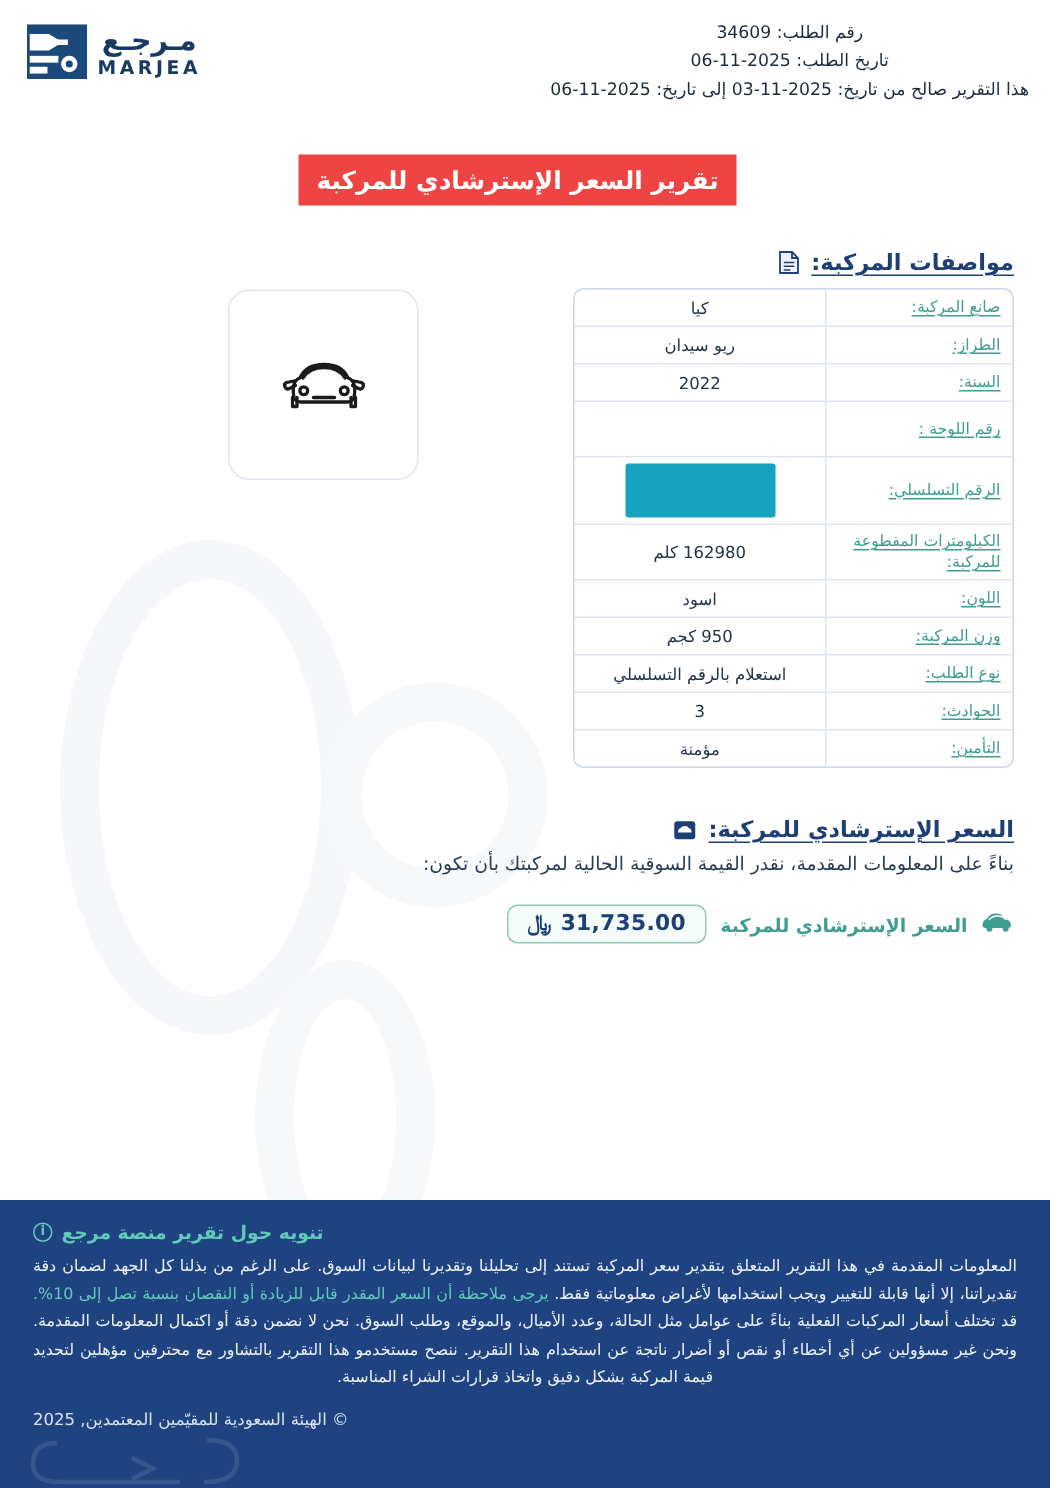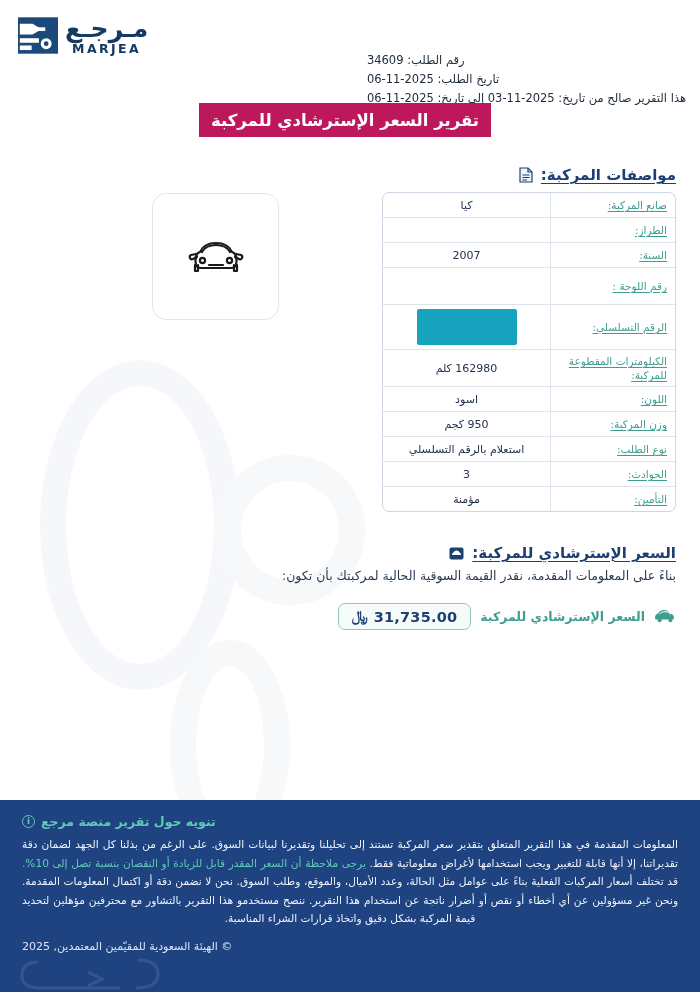--- a/index.html
+++ b/index.html
@@ -29,51 +29,50 @@
 
   
   .header {
     position: absolute; left: 0; top: 0;
     width: 700px; height: 78px;
     padding: 10px 14px 0 14px;
     display: flex; flex-direction: row;
     justify-content: space-between; align-items: flex-start;
   }
   .hdr-lines {
-    text-align: left;
+    text-align: center;
     color: #1d2a3a;
     font-size: 11.5px;
     line-height: 19px;
     direction: rtl;
     padding-top: 2px;
-    margin-top: 39px;
   }
   .hdr-lines div { white-space: nowrap; }
 
   .logo-wrap {
     display: flex; flex-direction: row-reverse;
     align-items: center; gap: 7px;
     padding-top: 6px; padding-left: 4px;
   }
   .logo-mark { width: 40px; height: 37px; display:block; }
   .logo-text { text-align: center; line-height: 1; }
   .logo-ar {
-    font-size: 25px; font-weight: bold; color: #173a63;
+    font-size: 19px; font-weight: bold; color: #173a63;
     letter-spacing: 1px; direction: rtl;
   }
   .logo-en {
     font-size: 12.5px; font-weight: bold; color: #173a63;
     letter-spacing: 2.4px; margin-top: 2px;
   }
 
   
   .title-banner {
     position: absolute; left: 199px; top: 103px;
     width: 292px; height: 34px;
-    background: #be185d;
+    background: #ef4444;
     color: #ffffff;
     font-size: 16.5px; font-weight: bold;
     display: flex; align-items: center; justify-content: center;
     direction: rtl;
   }
 
   
   .sec-head {
     position: absolute;
     display: flex; flex-direction: row; align-items: center;
@@ -251,24 +250,25 @@
     </span>
   </div>
 
   <div class="spec-table">
     <div class="spec-row">
       <div class="spec-label">صانع المركبة:</div>
       <div class="spec-value">كيا</div>
     </div>
     <div class="spec-row">
       <div class="spec-label">الطراز:</div>
+      <div class="spec-value">ريو سيدان</div>
     </div>
     <div class="spec-row">
       <div class="spec-label">السنة:</div>
-      <div class="spec-value">2007</div>
+      <div class="spec-value">2022</div>
     </div>
     <div class="spec-row tall">
       <div class="spec-label">رقم اللوحة :</div>
       <div class="spec-value"></div>
     </div>
     <div class="spec-row tall">
       <div class="spec-label">الرقم التسلسلي:</div>
       <div class="spec-value">
         <span class="redacted"></span>
       </div>

